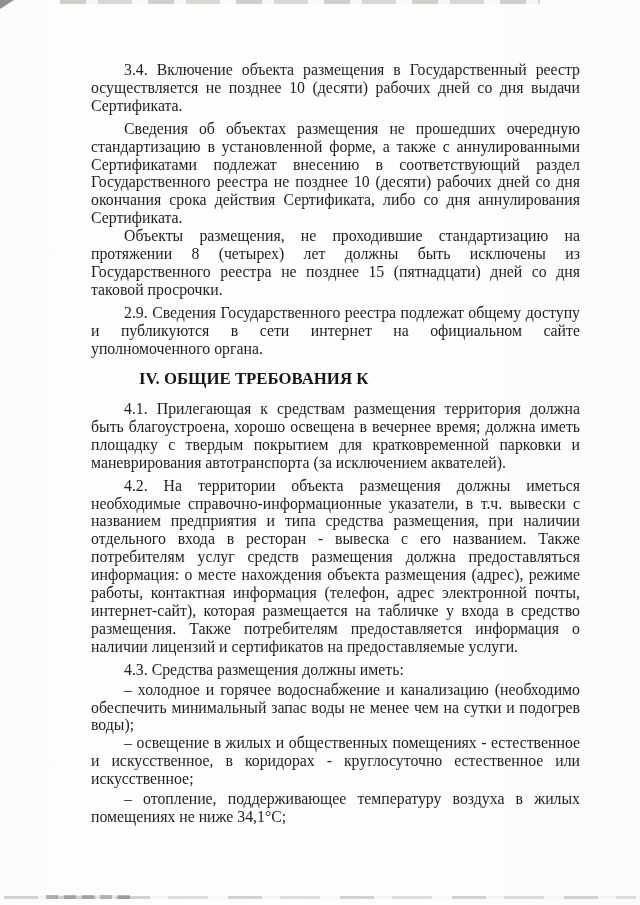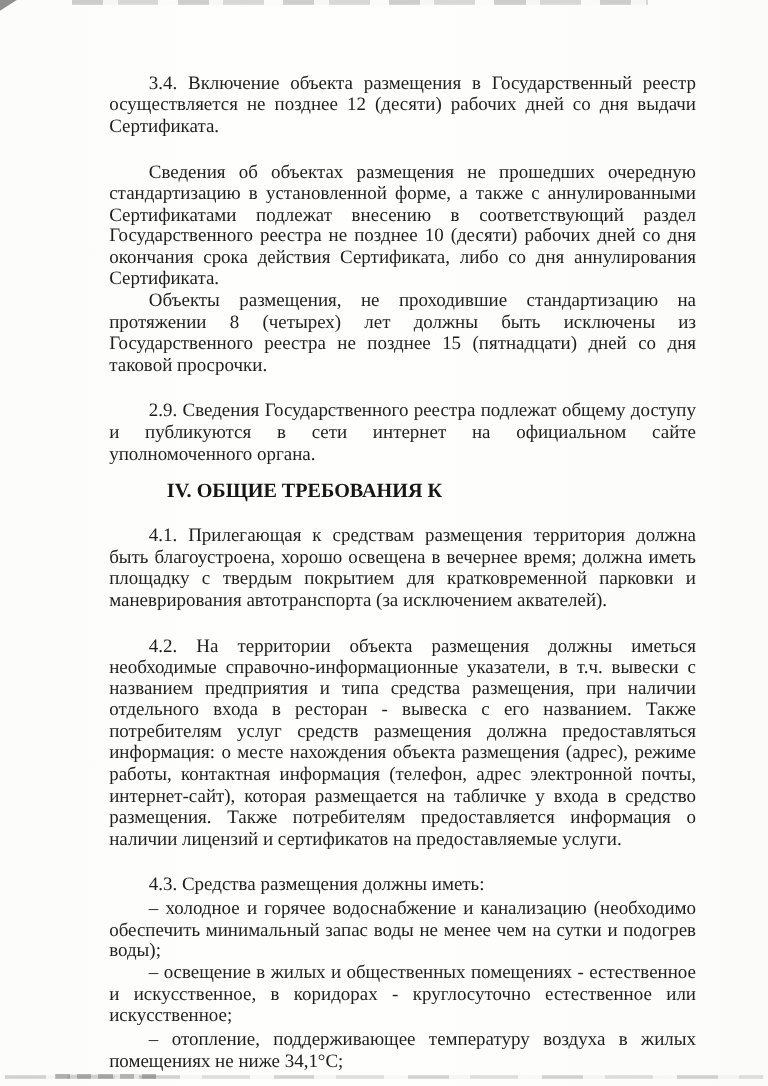--- a/index.html
+++ b/index.html
@@ -19,21 +19,21 @@
   .doc {
     position: absolute;
     left: 91px; top: 61px; width: 489px;
     color: #1e1e1e;
     font-size: 15.8px;
     line-height: 17.9px;
     text-align: justify;
     text-align-last: left;
   }
   .para { margin: 0; text-indent: 33px; }
-  .sp   { margin-top: 20px; }
+  .sp   { margin-top: 5px; }
   .doc > .para:first-child { margin-top: 0; }
   .g    { margin-top: 2px; }
   .heading {
     margin: 11px 0 12px 0;
     padding-left: 48px;
     text-align: center;
     font-weight: bold;
     font-size: 16.8px;
     line-height: 19.5px;
     color: #161616;
@@ -77,21 +77,21 @@
 </head>
 <body>
 
 <div class="page">
 
   <div class="artifact artifact-top"></div>
   <div class="artifact artifact-corner"></div>
 
   <main class="doc">
 
-    <p class="para sp">3.4. Включение объекта размещения в Государственный реестр осуществляется не позднее 12 (десяти) рабочих дней со дня выдачи Сертификата.</p>
+    <p class="para sp">3.4. Включение объекта размещения в Государственный реестр осуществляется не позднее 10 (десяти) рабочих дней со дня выдачи Сертификата.</p>
 
     <p class="para sp">Сведения об объектах размещения не прошедших очередную стандартизацию в установленной форме, а также с аннулированными Сертификатами подлежат внесению в соответствующий раздел Государственного реестра не позднее 10 (десяти) рабочих дней со дня окончания срока действия Сертификата, либо со дня аннулирования Сертификата.</p>
 
     <p class="para">Объекты размещения, не проходившие стандартизацию на протяжении 8 (четырех) лет должны быть исключены из Государственного реестра не позднее 15 (пятнадцати) дней со дня таковой просрочки.</p>
 
     <p class="para sp">2.9. Сведения Государственного реестра подлежат общему доступу и публикуются в сети интернет на официальном сайте уполномоченного органа.</p>
 
     <h2 class="heading">
       <span class="hl">IV. ОБЩИЕ ТРЕБОВАНИЯ К</span>
     </h2>

